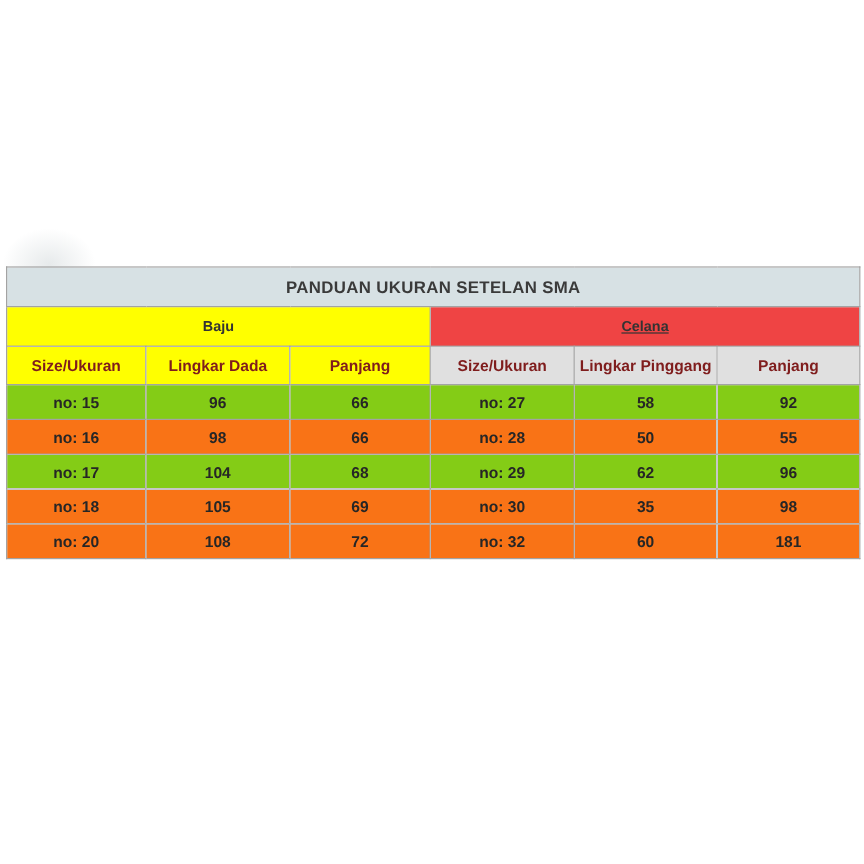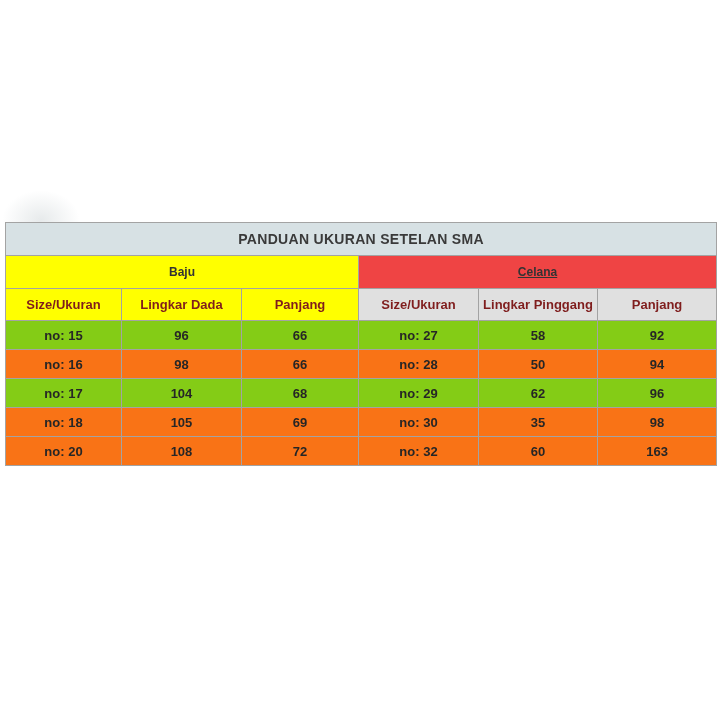--- a/index.html
+++ b/index.html
@@ -111,21 +111,21 @@
           <td>no: 27</td>
           <td>58</td>
           <td>92</td>
         </tr>
         <tr class="alt">
           <td>no: 16</td>
           <td>98</td>
           <td>66</td>
           <td>no: 28</td>
           <td>50</td>
-          <td>94</td>
+          <td>55</td>
         </tr>
         <tr>
           <td>no: 17</td>
           <td>104</td>
           <td>68</td>
           <td>no: 29</td>
           <td>62</td>
           <td>96</td>
         </tr>
         <tr class="alt">
@@ -135,17 +135,17 @@
           <td>no: 30</td>
           <td>35</td>
           <td>98</td>
         </tr>
         <tr class="alt">
           <td>no: 20</td>
           <td>108</td>
           <td>72</td>
           <td>no: 32</td>
           <td>60</td>
-          <td>163</td>
+          <td>181</td>
         </tr>
       </tbody>
   </table>
 </div>
 
 </body></html>

